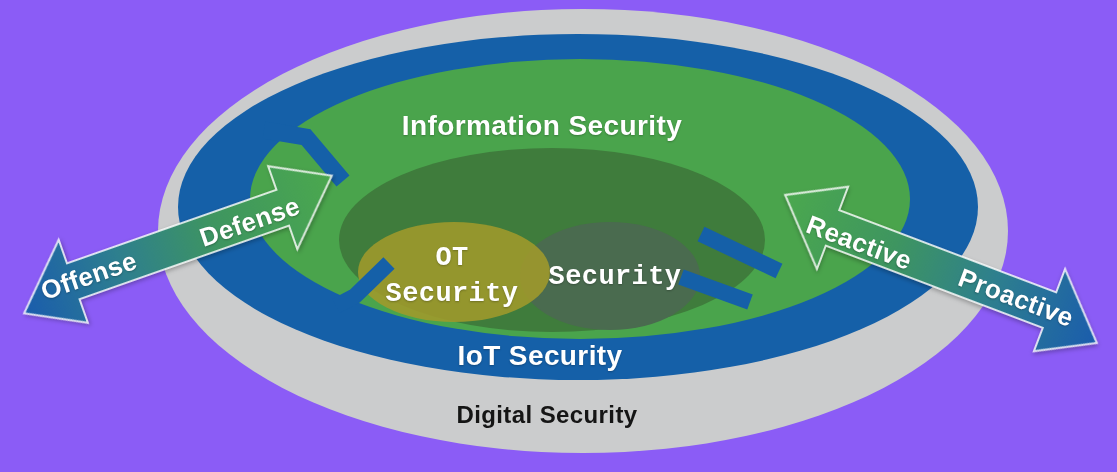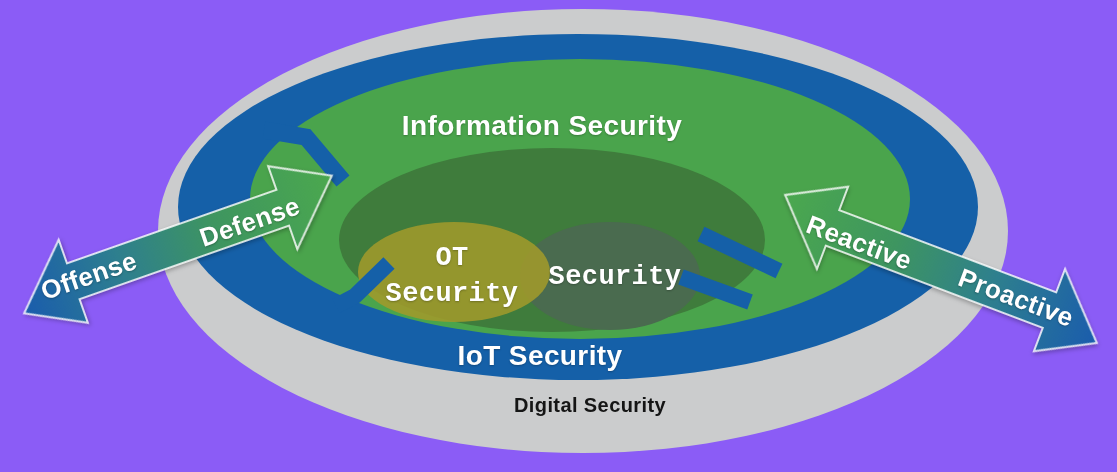--- a/index.html
+++ b/index.html
@@ -77,21 +77,21 @@
     <span>OT</span>
     <span>Security</span>
   </div>
 
   <div class="lbl two-line" style="left:615px; top:277px; font-size:27px;">
     <span>Security</span>
   </div>
 
   <div class="lbl" style="left:540px; top:356px; font-size:28px;">IoT Security</div>
 
-  <div class="lbl dark" style="left:547px; top:405px; font-size:20px;margin-left:43px;">Digital Security</div>
+  <div class="lbl dark" style="left:547px; top:415px; font-size:24px;">Digital Security</div>
 
   <div class="lbl rot-left" style="left:89px; top:276px; font-size:26px;">Offense</div>
 
   <div class="lbl rot-left" style="left:250px; top:222px; font-size:26px;">Defense</div>
 
   <div class="lbl rot-right" style="left:859px; top:243px; font-size:26px;">Reactive</div>
 
   <div class="lbl rot-right" style="left:1016px; top:298px; font-size:26px;">Proactive</div>
 </div>
 

